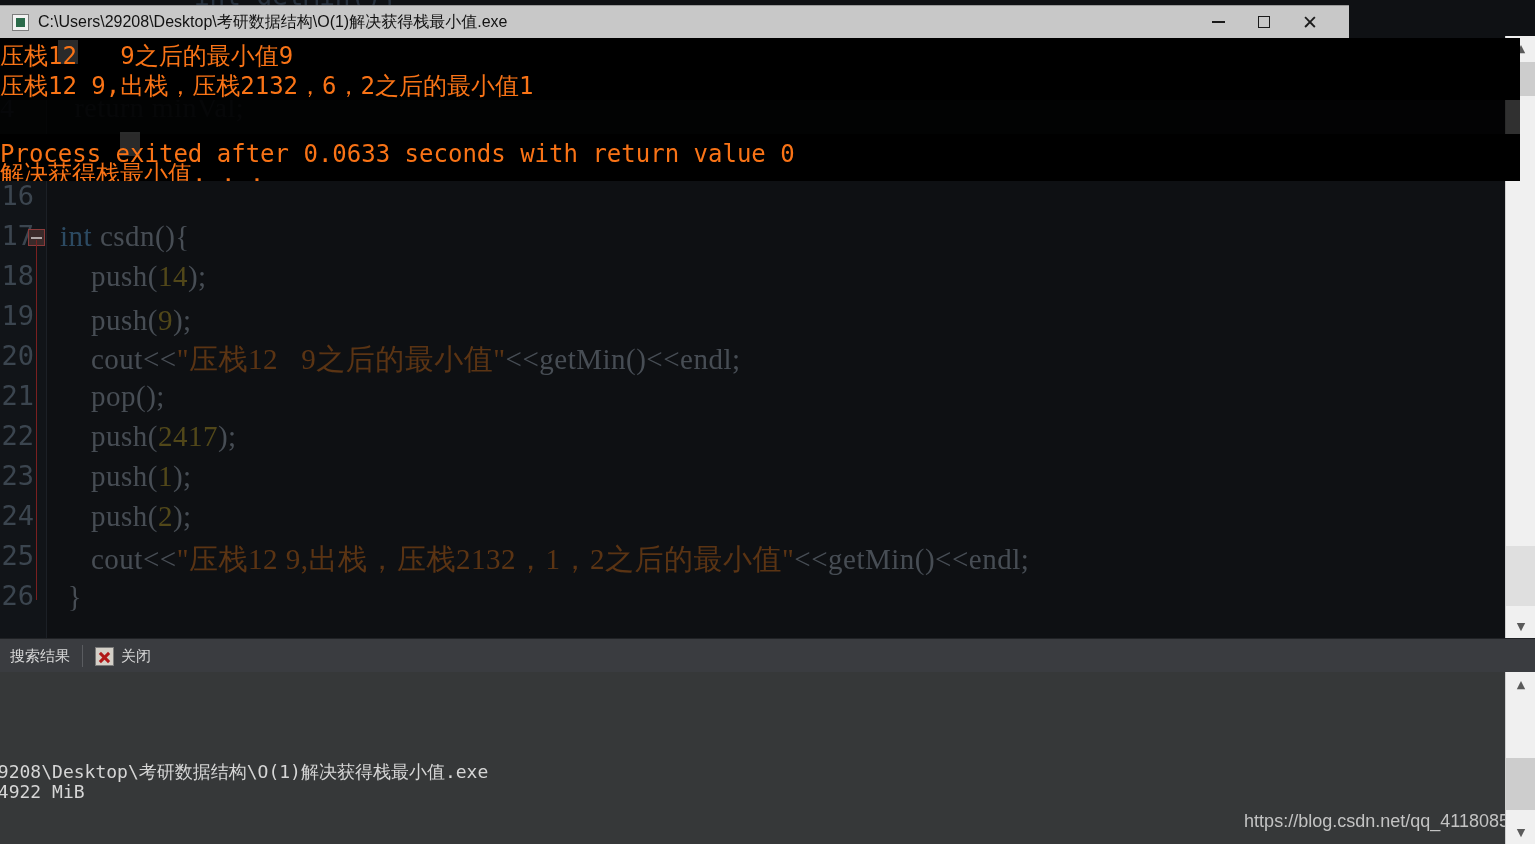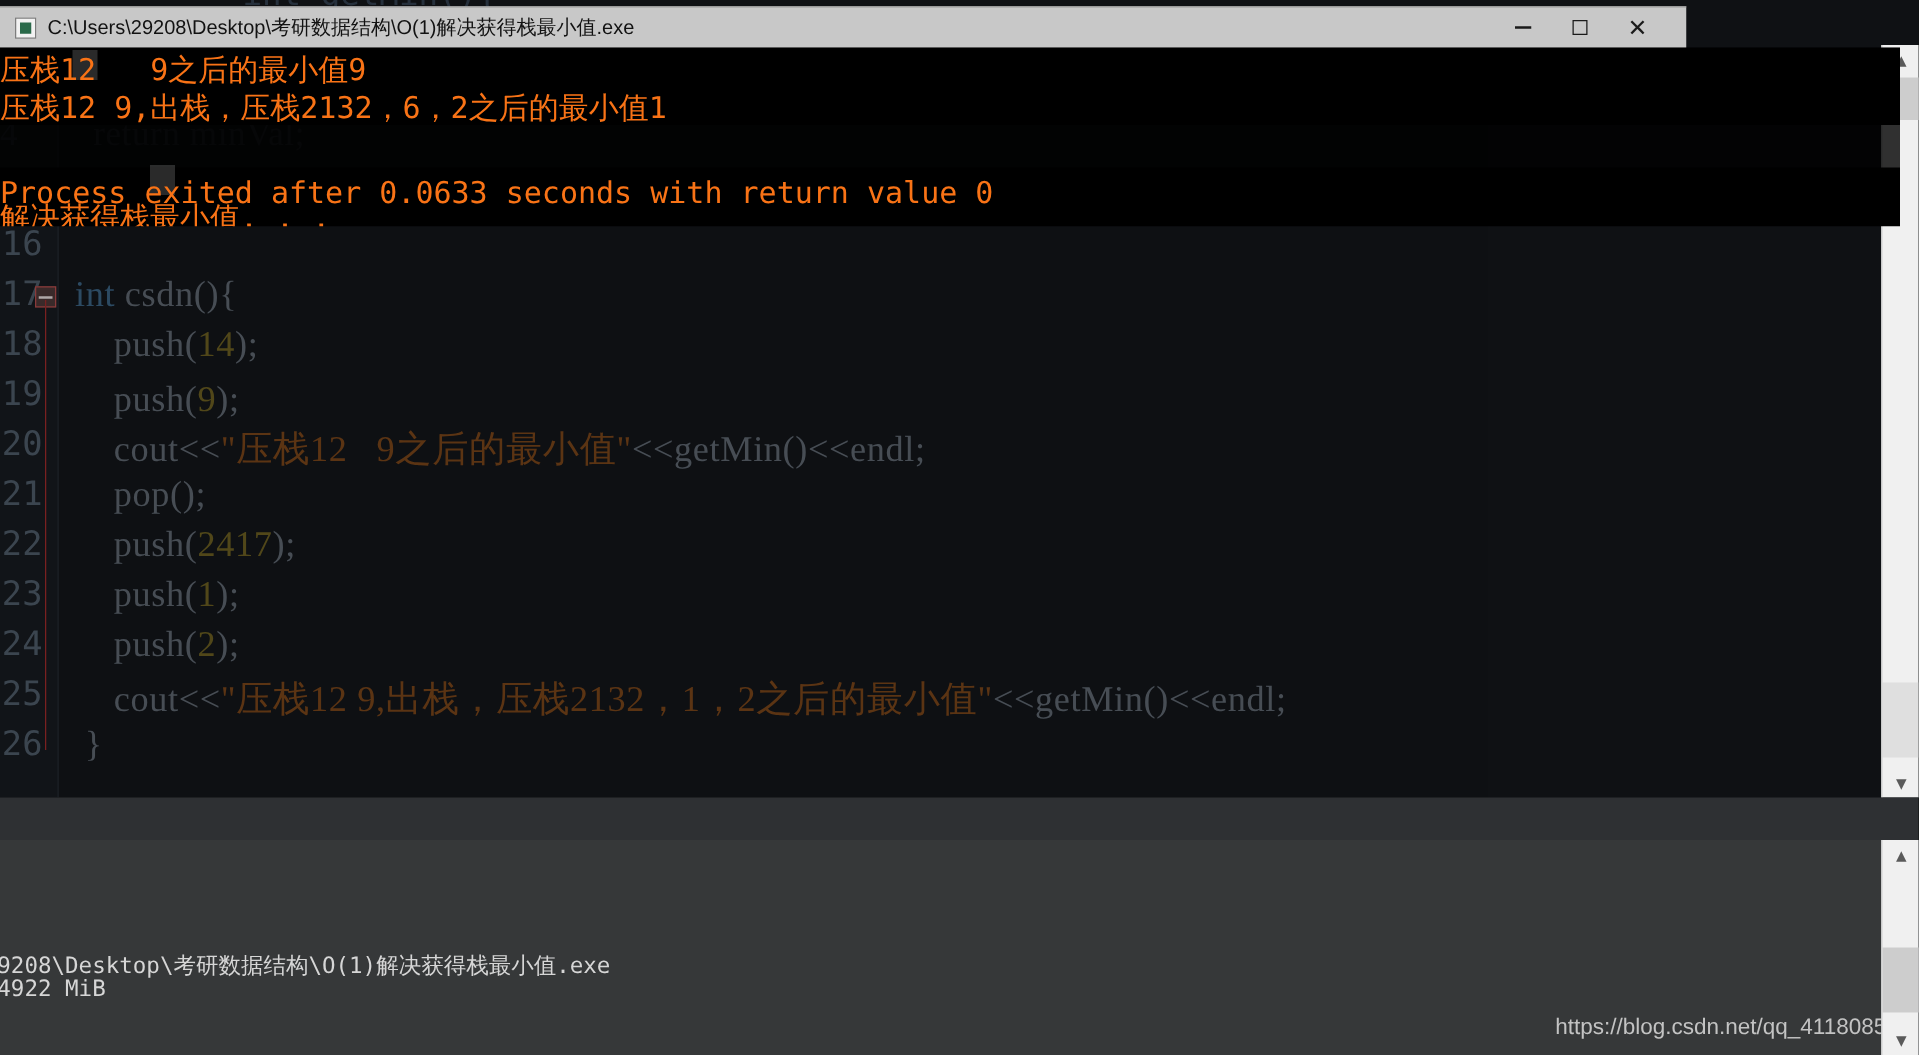--- a/index.html
+++ b/index.html
@@ -333,20 +333,30 @@
           <div class="con-line" style="top: 2px;">压栈12   9之后的最小值9</div>
           <div class="con-line" style="top: 32px;">压栈12 9,出栈，压栈2132，6，2之后的最小值1</div>
           <div class="con-line" style="top: 102px;">Process exited after 0.0633 seconds with return value 0</div>
           <div class="con-line" style="top: 120px;">解决获得栈最小值. . .</div>
         </div>
     </div>
   </div>
 
   <div id="bottom">
 
+    <div id="bottom-tabs">
+      <div class="btab">
+        <span>搜索结果</span>
+      </div>
+      <div id="tab-sep"></div>
+      <div class="btab">
+        <span class="close-x-icon"></span>
+        <span>关闭</span>
+      </div>
+    </div>
 
     <div id="bottom-body">
       <div id="blog-lines">
           <div class="blog-line" style="top: 88px;">Users\29208\Desktop\考研数据结构\O(1)解决获得栈最小值.exe</div>
           <div class="blog-line" style="top: 109px;">19696044922 MiB</div>
         </div>
     </div>
 
     <div id="watermark">https://blog.csdn.net/qq_41180856</div>
   </div>

